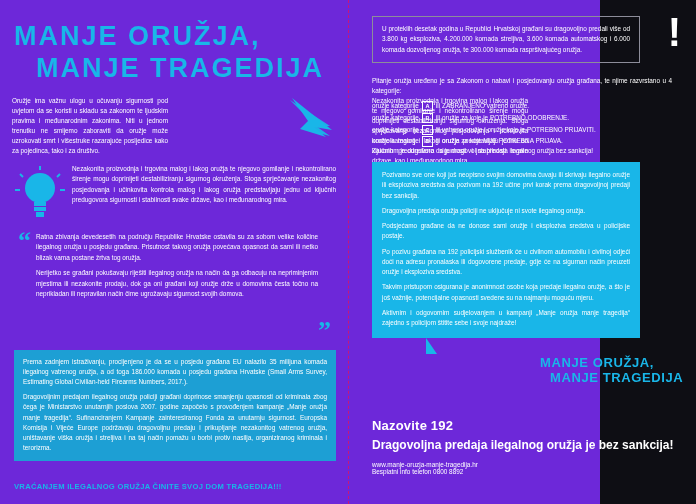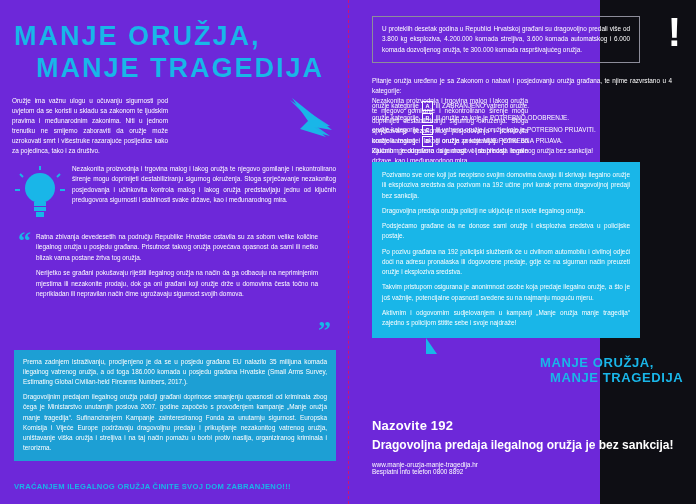--- a/index.html
+++ b/index.html
@@ -240,21 +240,21 @@
     <div class="quote-body">
       <p>Ratna zbivanja devedesetih na području Republike Hrvatske ostavila su za sobom velike količine ilegalnog oružja u posjedu građana. Prisutnost takvog oružja povećava opasnost da sami ili netko blizak vama postane žrtva tog oružja.</p>
       <p>Nerijetko se građani pokušavaju riješiti ilegalnog oružja na način da ga odbacuju na nepriminjenim mjestima ili nezakonite prodaju, dok ga oni građani koji oružje drže u domovima česta točno na neprikladan ili nepravilan način čime ugrožavaju sigurnost svojih domova.</p>
     </div>
 
     <div class="stats-box">
       <p>Prema zadnjem istraživanju, procijenjeno je da se u posjedu građana EU nalazilo 35 milijuna komada ilegalnog vatrenog oružja, a od toga 186.000 komada u posjedu građana Hrvatske (Small Arms Survey, Estimating Global Civilian-held Firearms Numbers, 2017.).</p>
       <p>Dragovoljnim predajom ilegalnog oružja policiji građani doprinose smanjenju opasnosti od kriminala zbog čega je Ministarstvo unutarnjih poslova 2007. godine započelo s provođenjem kampanje „Manje oružja manje tragedija“. Sufinanciranjem Kampanje zainteresiranog Fonda za unutarnju sigurnost. Europska Komisija i Vijeće Europe podržavaju dragovoljnu predaju i prikupljanje nezakonitog vatrenog oružja, uništavanje viška oružja i streljiva i na taj način pomažu u borbi protiv nasilja, organiziranog kriminala i terorizma.</p>
     </div>
 
-    <div class="footer-left">VRAĆANJEM ILEGALNOG ORUŽJA ČINITE SVOJ DOM ZABRANJENO!!!</div>
+    <div class="footer-left">VRAĆANJEM ILEGALNOG ORUŽJA ČINITE SVOJ DOM TRAGEDIJA!!!</div>
   </div>
 
   <div class="right">
 
     <div class="excl">!</div>
 
     <div class="top-box">
       <span>U proteklih desetak godina u Republici Hrvatskoj građani su dragovoljno predali više od 3.800 kg eksploziva, 4.200.000 komada streljiva, 3.600 komada automatskog i 6.000 komada dozvoljenog oružja, te 300.000 komada raspršivajućeg oružja.</span>
     </div>
 

